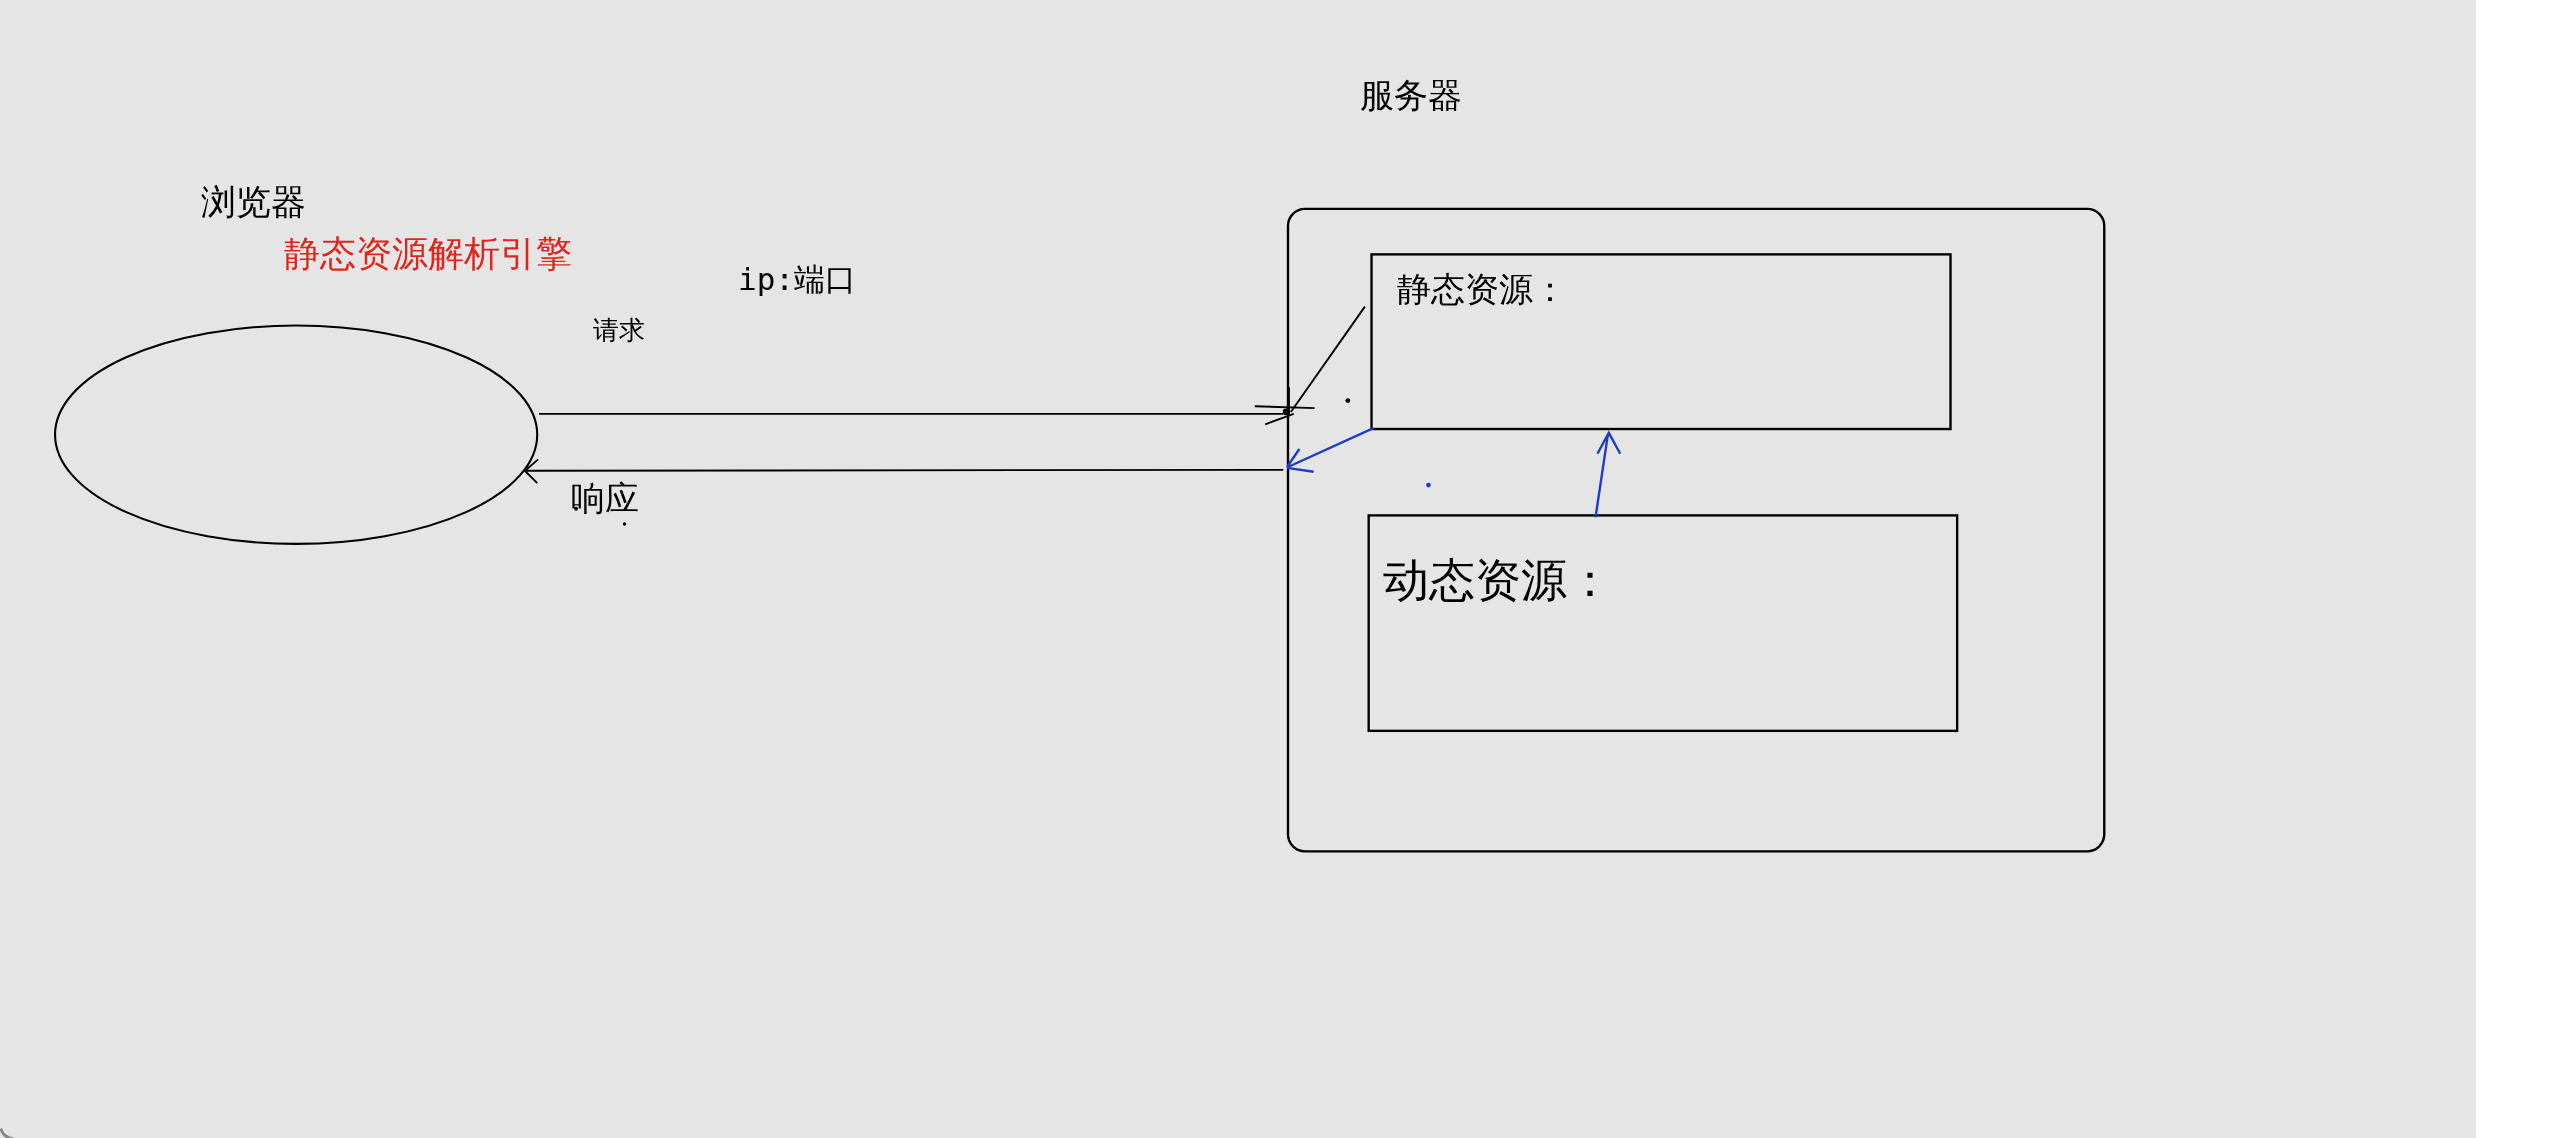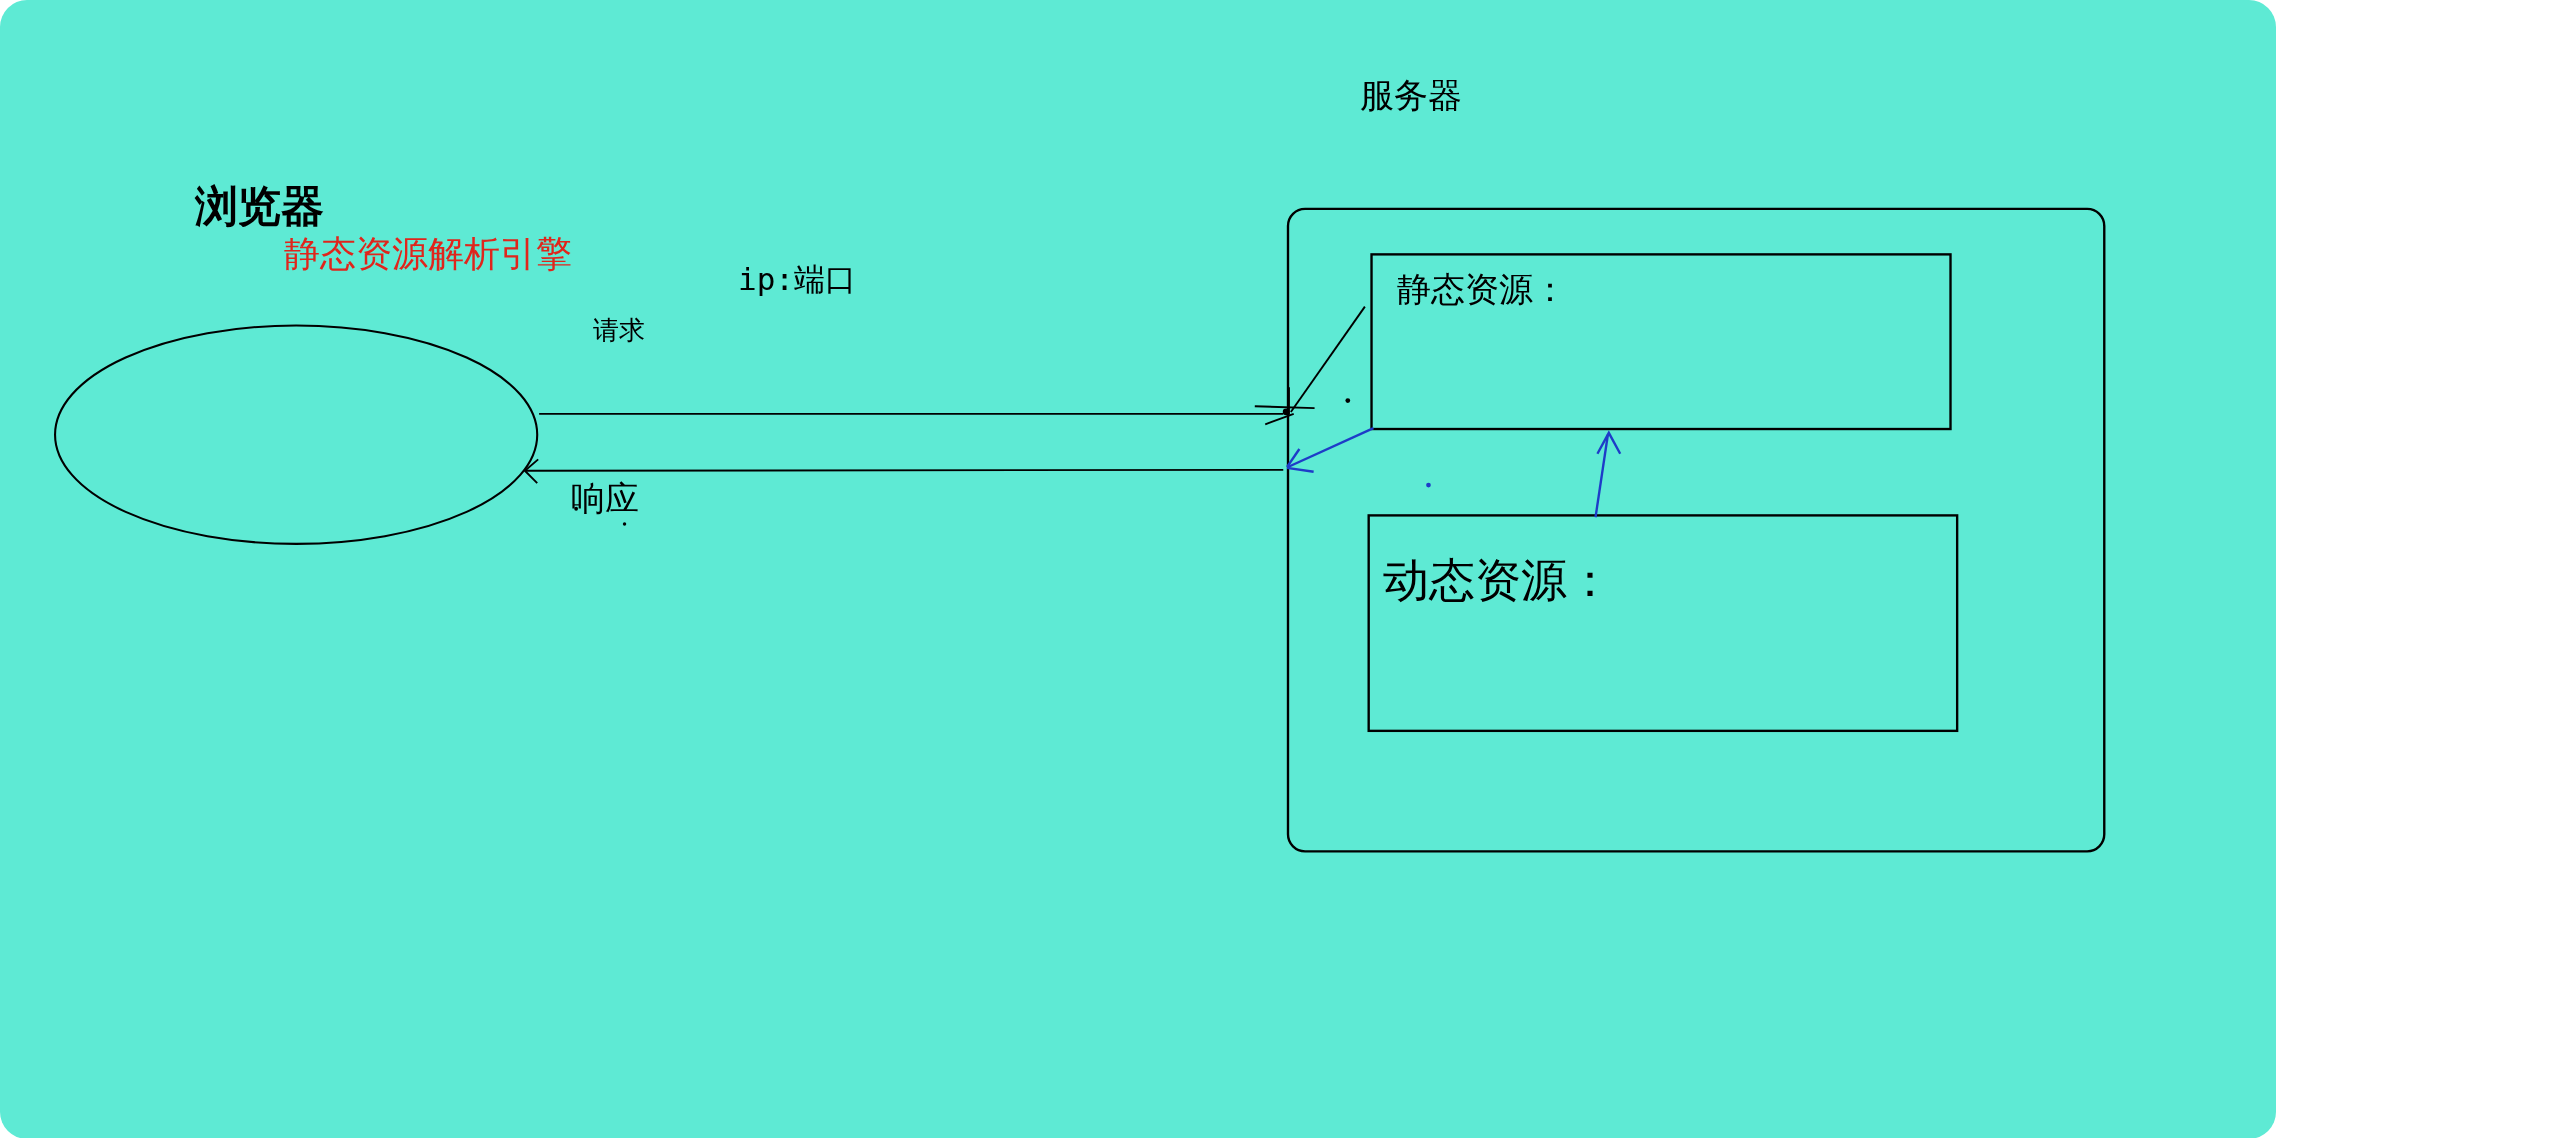--- a/index.html
+++ b/index.html
@@ -1,28 +1,27 @@
 <!DOCTYPE html>
 <html style="font-size:15px"><head>
 <meta charset="utf-8">
 <style>
   html,body{margin:0;padding:0;background:#fff;}
   #canvas{
     position:relative;
-    width:2276px;height:1139px;
-    background:#5eead4;
+    width:2476px;height:1139px;
+    background:#e5e5e5;
     overflow:hidden;
     font-family:"Liberation Sans","DejaVu Sans",sans-serif;
     color:#000;
-    border-radius:27px;
   }
   #shapes{position:absolute;left:0;top:0;}
   .lbl{position:absolute;white-space:nowrap;line-height:1.15;}
   .lbl-server-title{left:1360px;top:76px;font-size:34px;}
-  .lbl-browser{left:195px;top:182px;font-size:43px;font-weight:bold;}
+  .lbl-browser{left:201px;top:182px;font-size:35px;}
   .lbl-engine{left:284px;top:233px;font-size:36px;color:#e0251c;}
   .lbl-ipport{left:707px;top:262px;font-size:31px;font-family:"DejaVu Sans Mono","Liberation Mono",monospace;margin-left:31px;}
   .lbl-request{left:593px;top:316px;font-size:26px;}
   .lbl-response{left:571px;top:479px;font-size:34px;}
   .lbl-static{left:1397px;top:270px;font-size:34px;text-align:right;}
   .lbl-dynamic{left:1383px;top:554px;font-size:46px;}
 </style>
 </head>
 <body>
 

